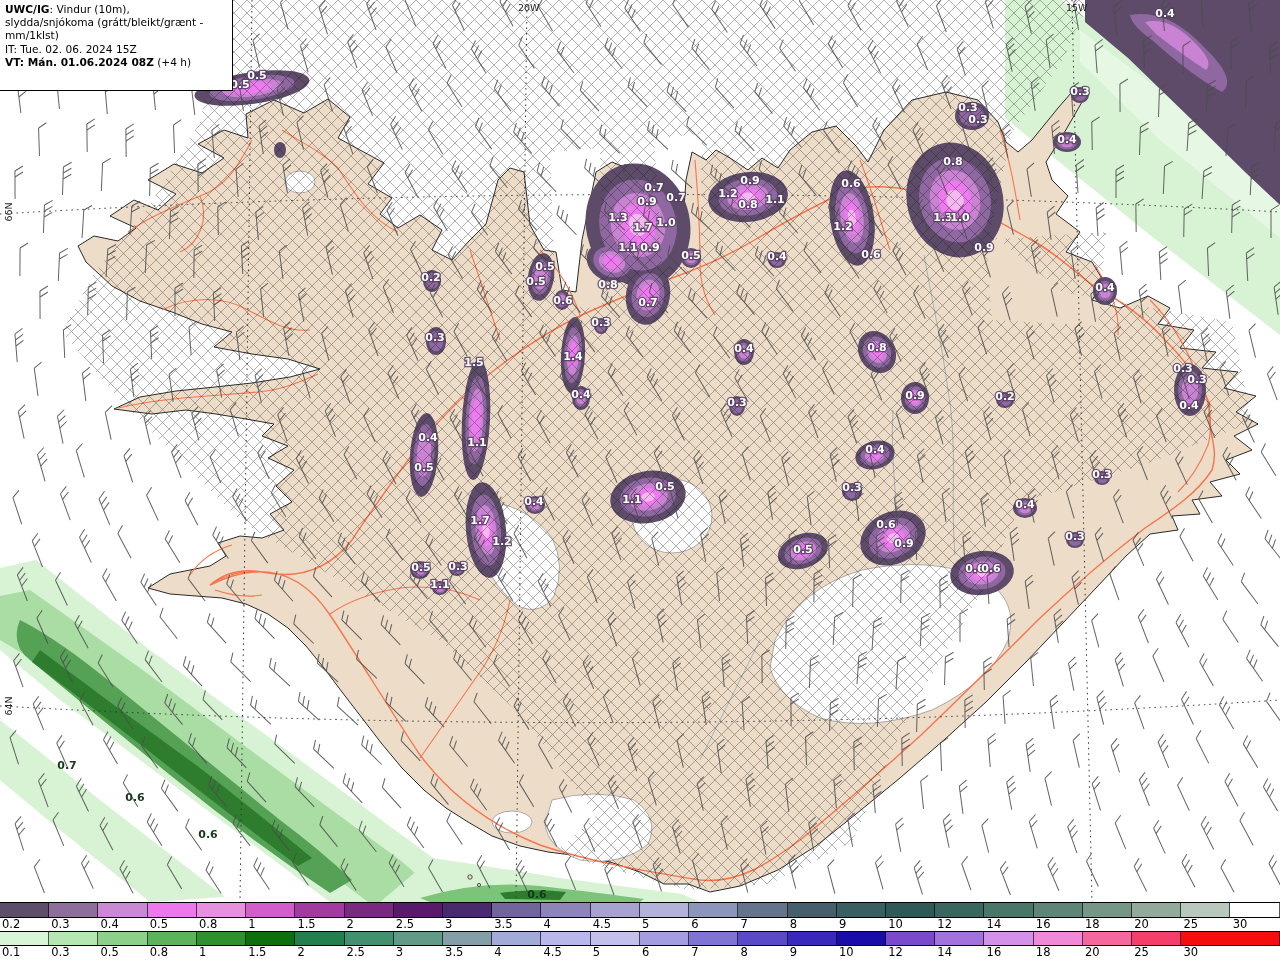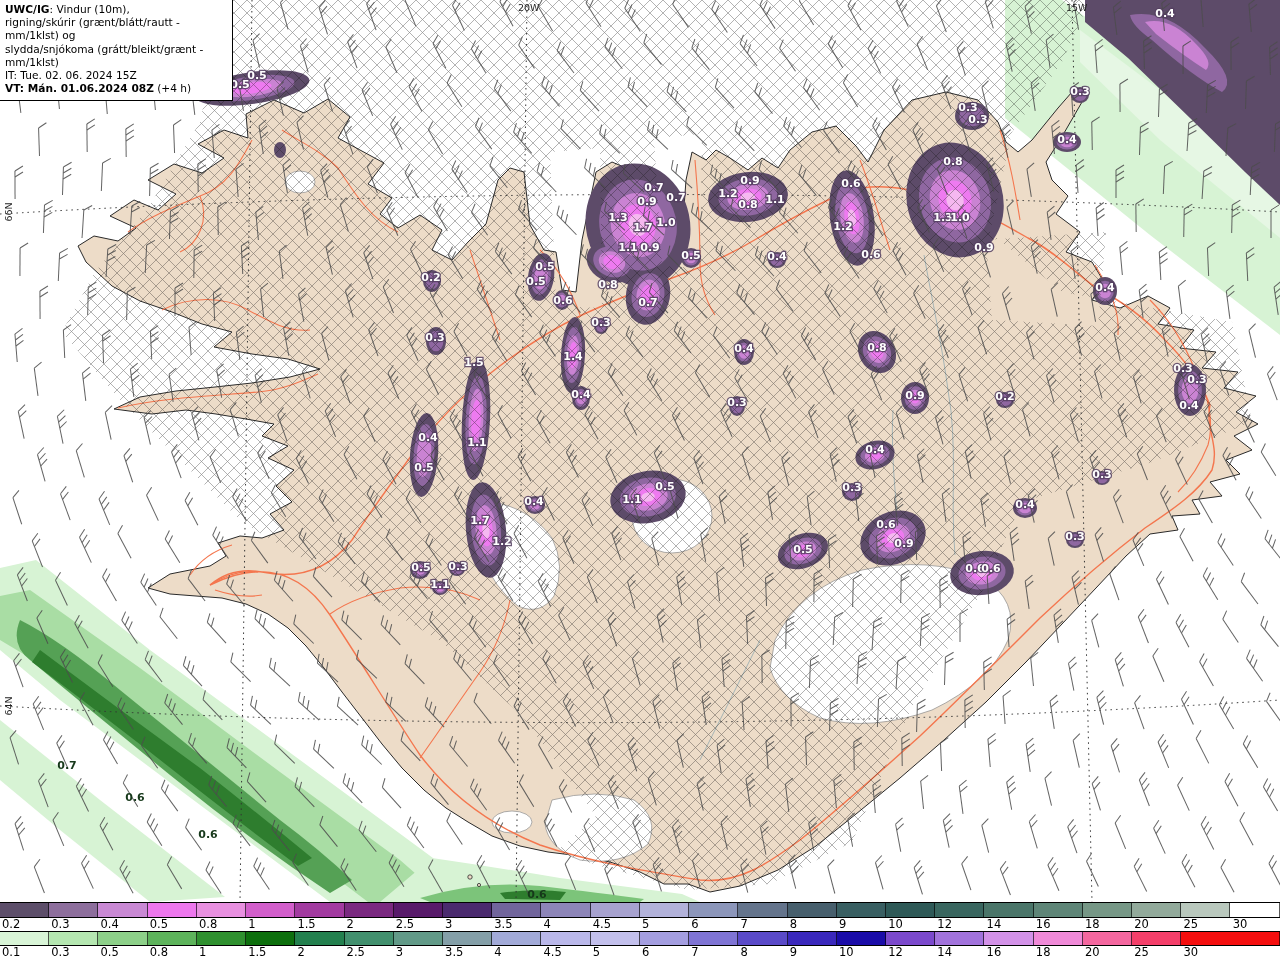--- a/index.html
+++ b/index.html
@@ -1,21 +1,21 @@
 <!DOCTYPE html>
 <html><head>
 <meta charset="utf-8">
 <style>
   html,body{margin:0;padding:0;background:#777;}
   #stage{position:relative;width:1280px;height:960px;background:#fff;overflow:hidden;
          font-family:"DejaVu Sans","Liberation Sans",sans-serif;outline:1px solid #000;}
   #mapsvg{position:absolute;left:0;top:0;}
   .titlebox{position:absolute;left:0;top:0;width:233px;background:#fff;
     border-right:1.5px solid #000;border-bottom:1.5px solid #000;
-    padding:3px 5px 4px 5px;font-size:10.6px;line-height:1.25;color:#000;z-index:30;box-sizing:border-box;}
+    padding:3px 5px 21px 5px;font-size:10.6px;line-height:1.25;color:#000;z-index:30;box-sizing:border-box;}
   .titlebox b{font-weight:bold;}
   .bars{position:absolute;left:0;top:902px;width:1280px;height:58px;background:#fff;border-top:1.2px solid #000;z-index:25;}
   .barstrip{position:absolute;left:0;width:1280px;height:15px;border-bottom:1px solid #000;box-sizing:border-box;display:flex;}
   .barstrip .seg{height:100%;border-right:1px solid rgba(0,0,0,.65);box-sizing:border-box;}
   .barlabels{position:absolute;left:0;width:1280px;height:13px;}
   .barlabels span{position:absolute;top:-1px;font-size:11.5px;color:#000;white-space:nowrap;}
   #bar1c{top:0;} #bar1l{top:15px;} #bar2c{top:28px;border-top:1px solid #000;} #bar2l{top:43px;}
   
   text{font-family:"DejaVu Sans","Liberation Sans",sans-serif;}
   .pv{font-size:11px;font-weight:bold;fill:#fff;stroke:rgba(84,62,96,.85);stroke-width:2.6px;paint-order:stroke;}
@@ -3432,21 +3432,20 @@
       <text x="208" y="838" class="gv" text-anchor="middle">0.6</text>
       <text x="537" y="898" class="gv" text-anchor="middle">0.6</text>
       <text x="12" y="212" class="geo" transform="rotate(-90 12 212)" text-anchor="middle">66N</text>
       <text x="12" y="706" class="geo" transform="rotate(-90 12 706)" text-anchor="middle">64N</text>
       <text x="518" y="11" class="geo">20W</text>
       <text x="1066" y="11" class="geo">15W</text>
     </svg>
 
   <div class="titlebox">
     <div><b>UWC/IG</b><span>: Vindur (10m),</span></div>
-    <div>rigning/skúrir (grænt/blátt/rautt - mm/1klst) og</div>
     <div>slydda/snjókoma (grátt/bleikt/grænt - mm/1klst)</div>
     <div>IT: Tue. 02. 06. 2024 15Z</div>
     <div><b>VT: Mán. 01.06.2024 08Z</b><span> (+4 h)</span></div>
   </div>
 
   <div class="bars">
     <div id="bar1c" class="barstrip">
         <div class="seg" style="background: rgb(93, 78, 106); width: 49.23px;"></div>
         <div class="seg" style="background: rgb(141, 110, 156); width: 49.23px;"></div>
         <div class="seg" style="background: rgb(201, 137, 212); width: 49.23px;"></div>

